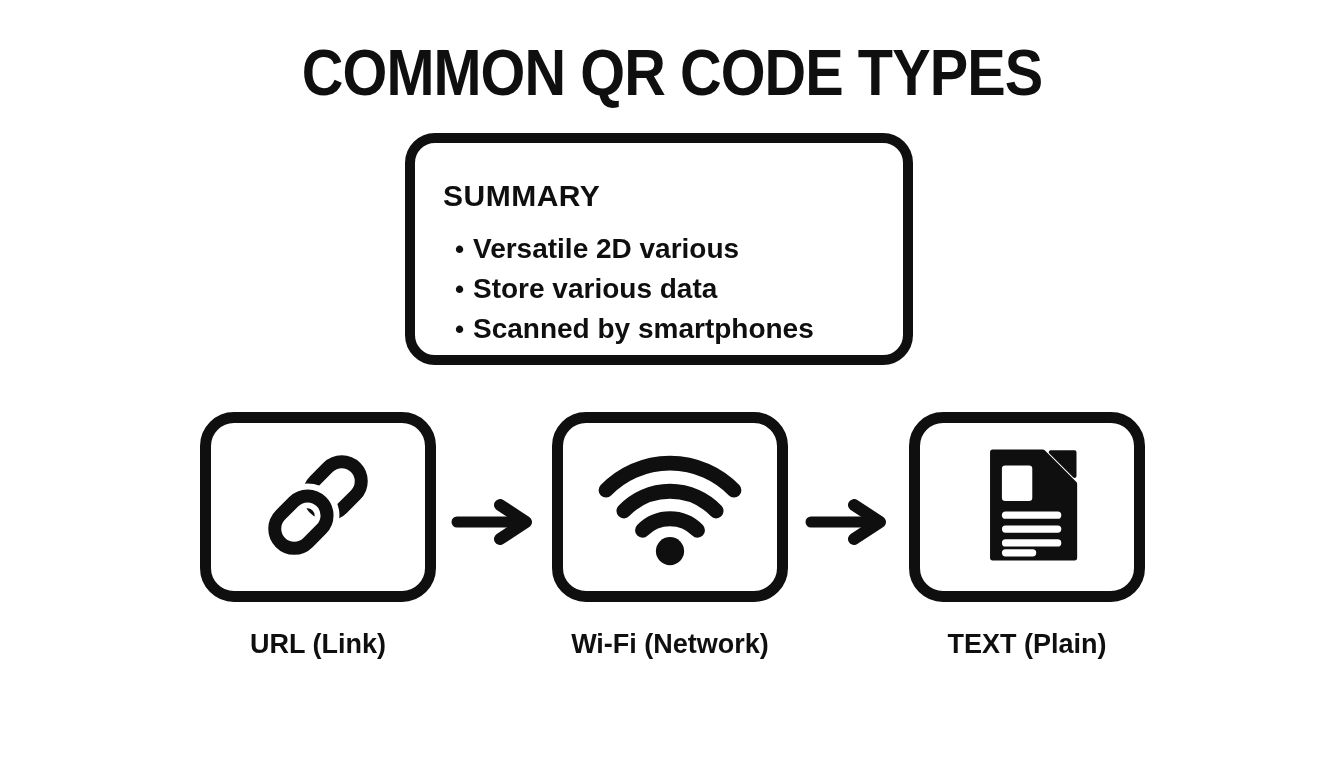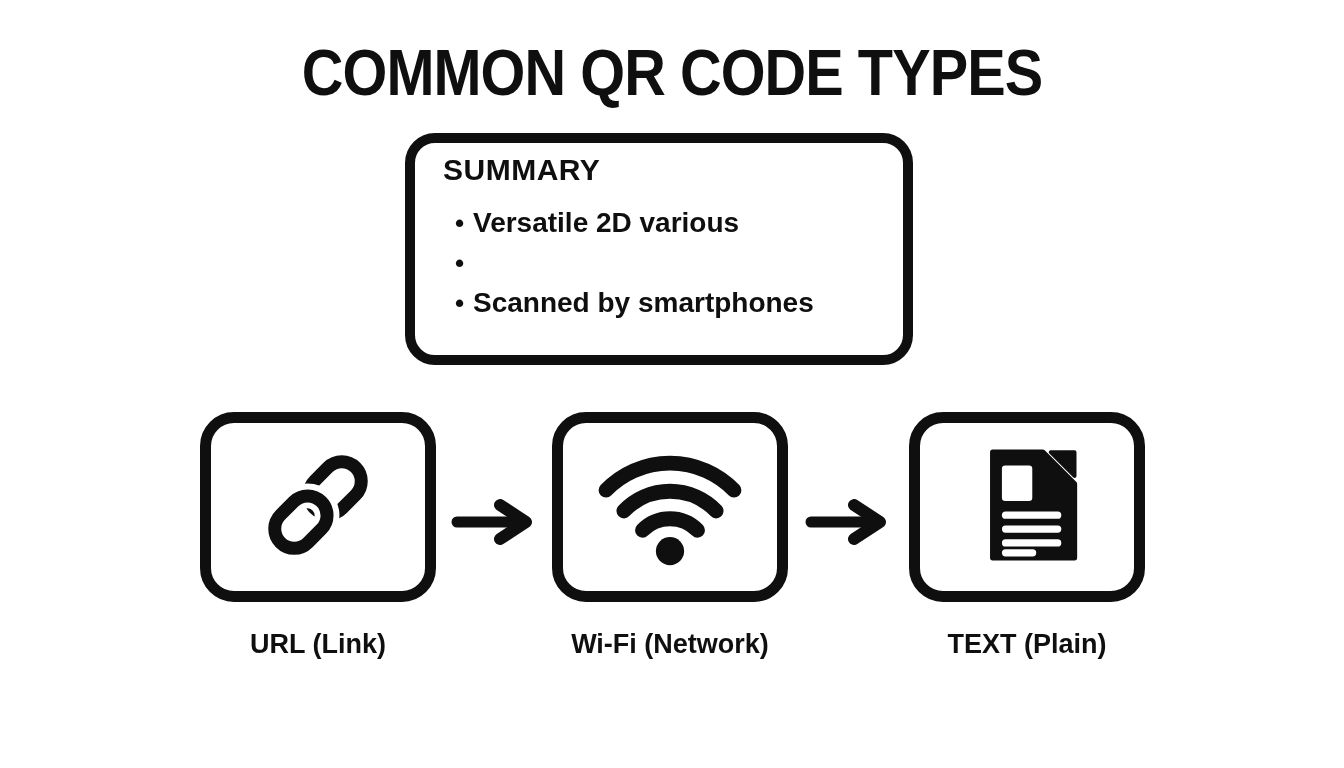--- a/index.html
+++ b/index.html
@@ -29,21 +29,21 @@
   }
   .summary-box {
     position: absolute;
     left: 405px;
     top: 133px;
     width: 508px;
     height: 232px;
     border: 10px solid #0f0f0f;
     border-radius: 30px;
     background: #ffffff;
-    padding: 10px 30px 0 28px;
+    padding: 36px 30px 0 28px;
   }
   .summary-heading {
     font-size: 30px;
     font-weight: 700;
     letter-spacing: 0.5px;
     color: #0f0f0f;
   }
   .summary-list {
     margin-top: 16px;
   }
@@ -106,20 +106,21 @@
 
   <div class="summary-box">
     <div class="summary-heading">SUMMARY</div>
     <div class="summary-list">
       <div class="summary-item">
         <span class="dot">•</span>
         <span>Versatile 2D various</span>
       </div>
       <div class="summary-item">
         <span class="dot">•</span>
+        <span>Store various data</span>
       </div>
       <div class="summary-item">
         <span class="dot">•</span>
         <span>Scanned by smartphones</span>
       </div>
     </div>
   </div>
 
   <div class="node node-1">
     <div class="icon-box">

